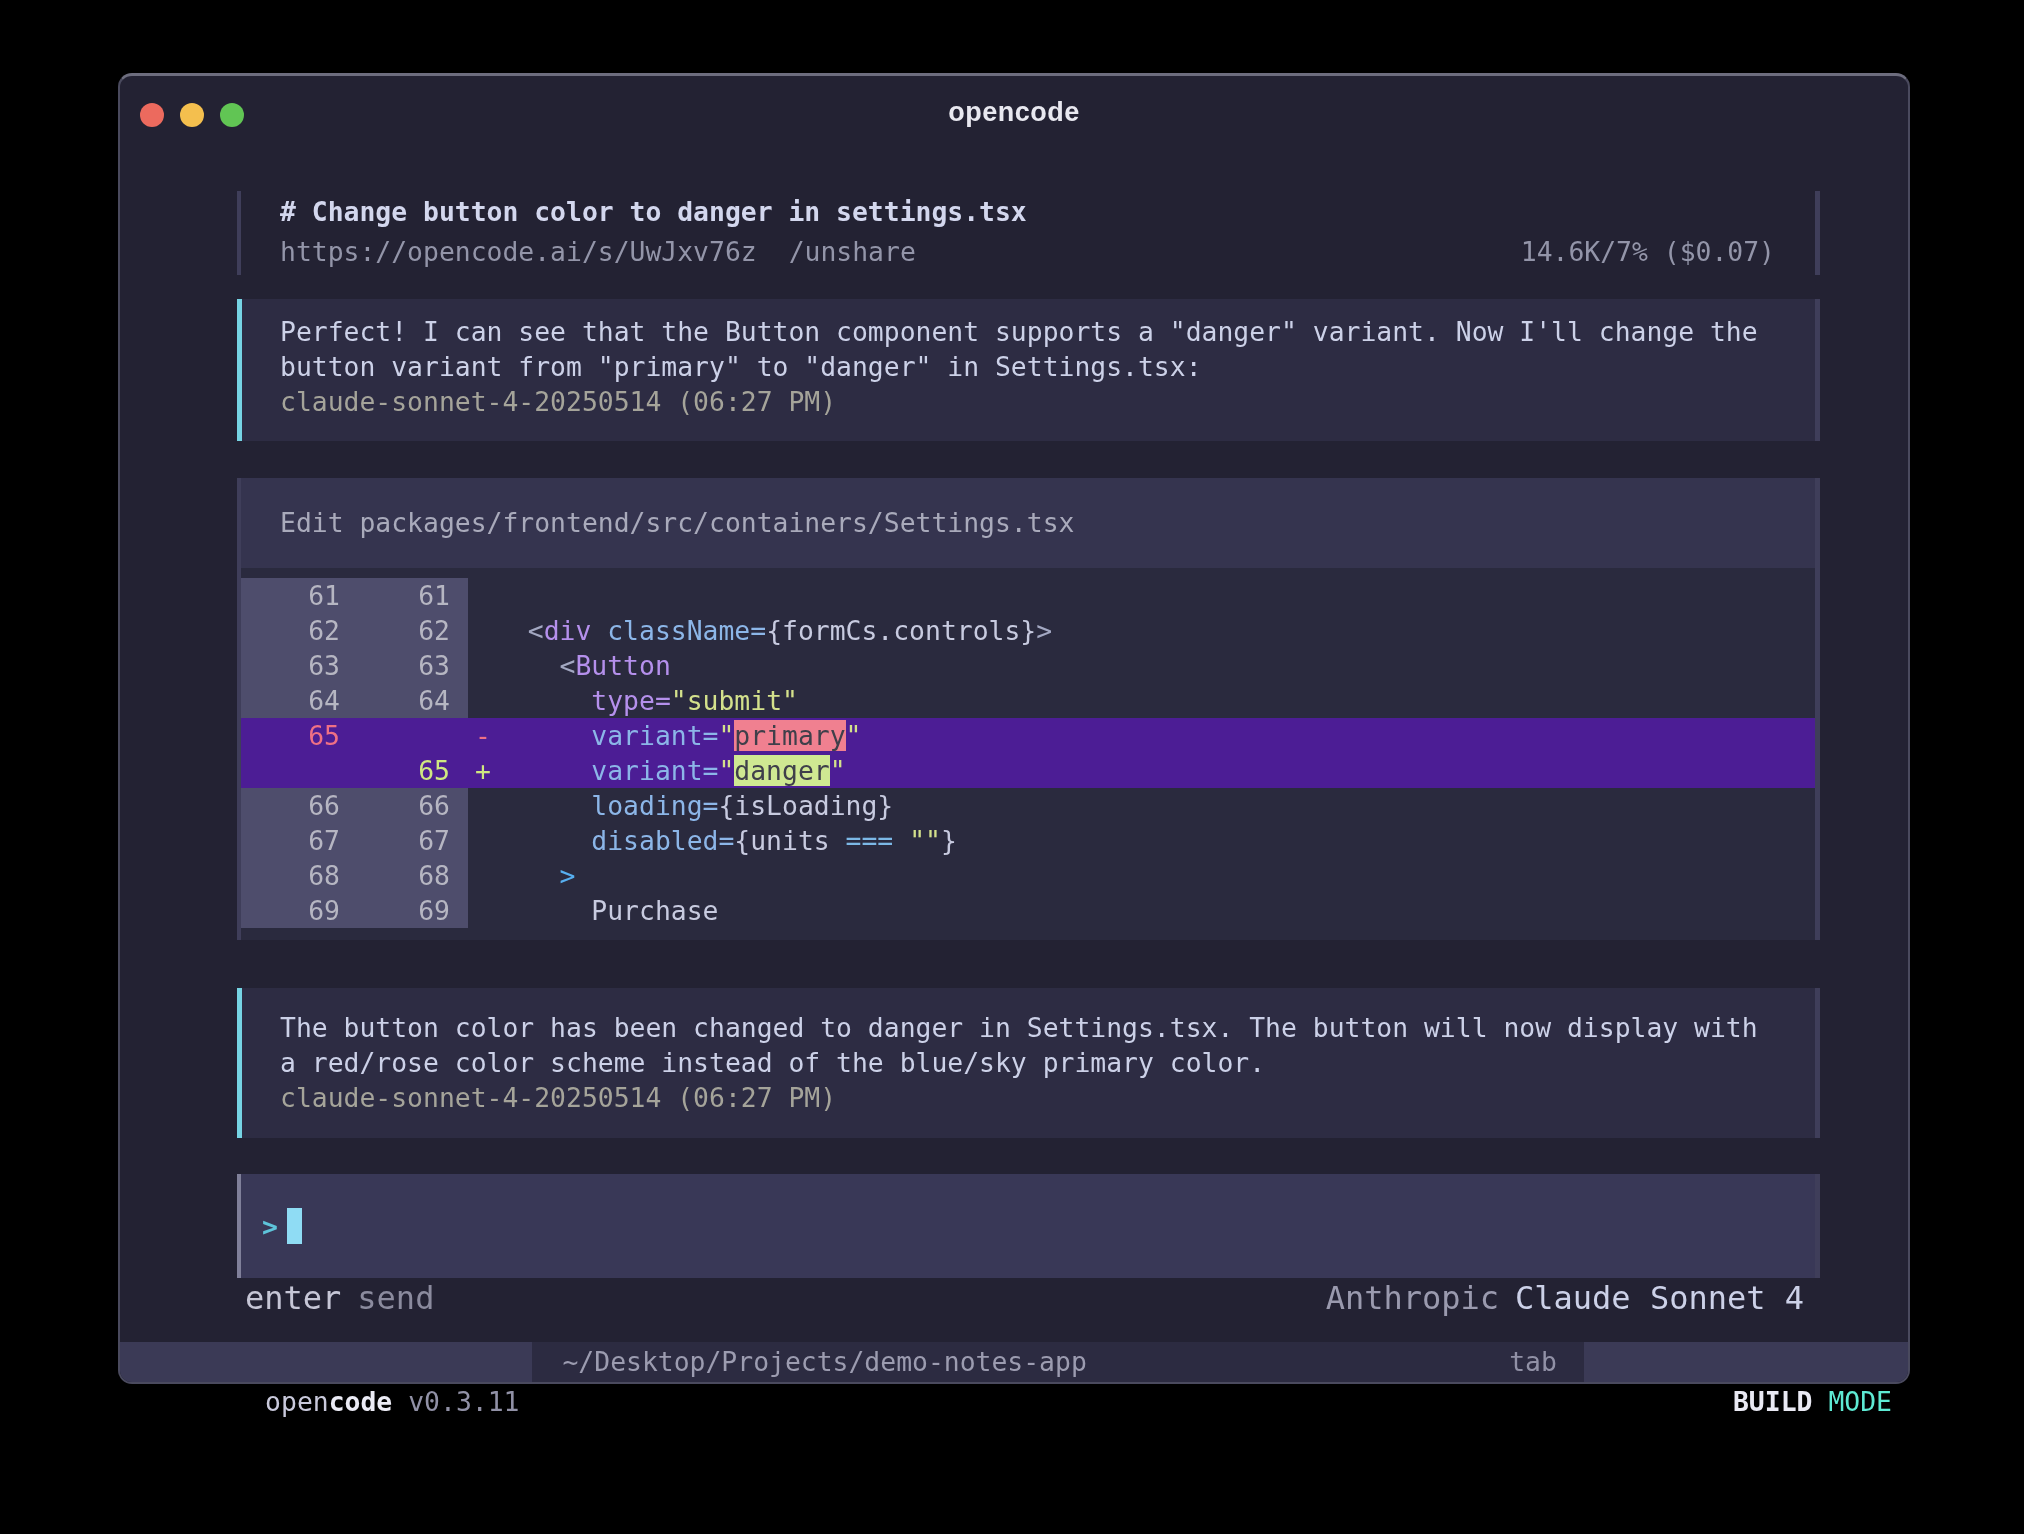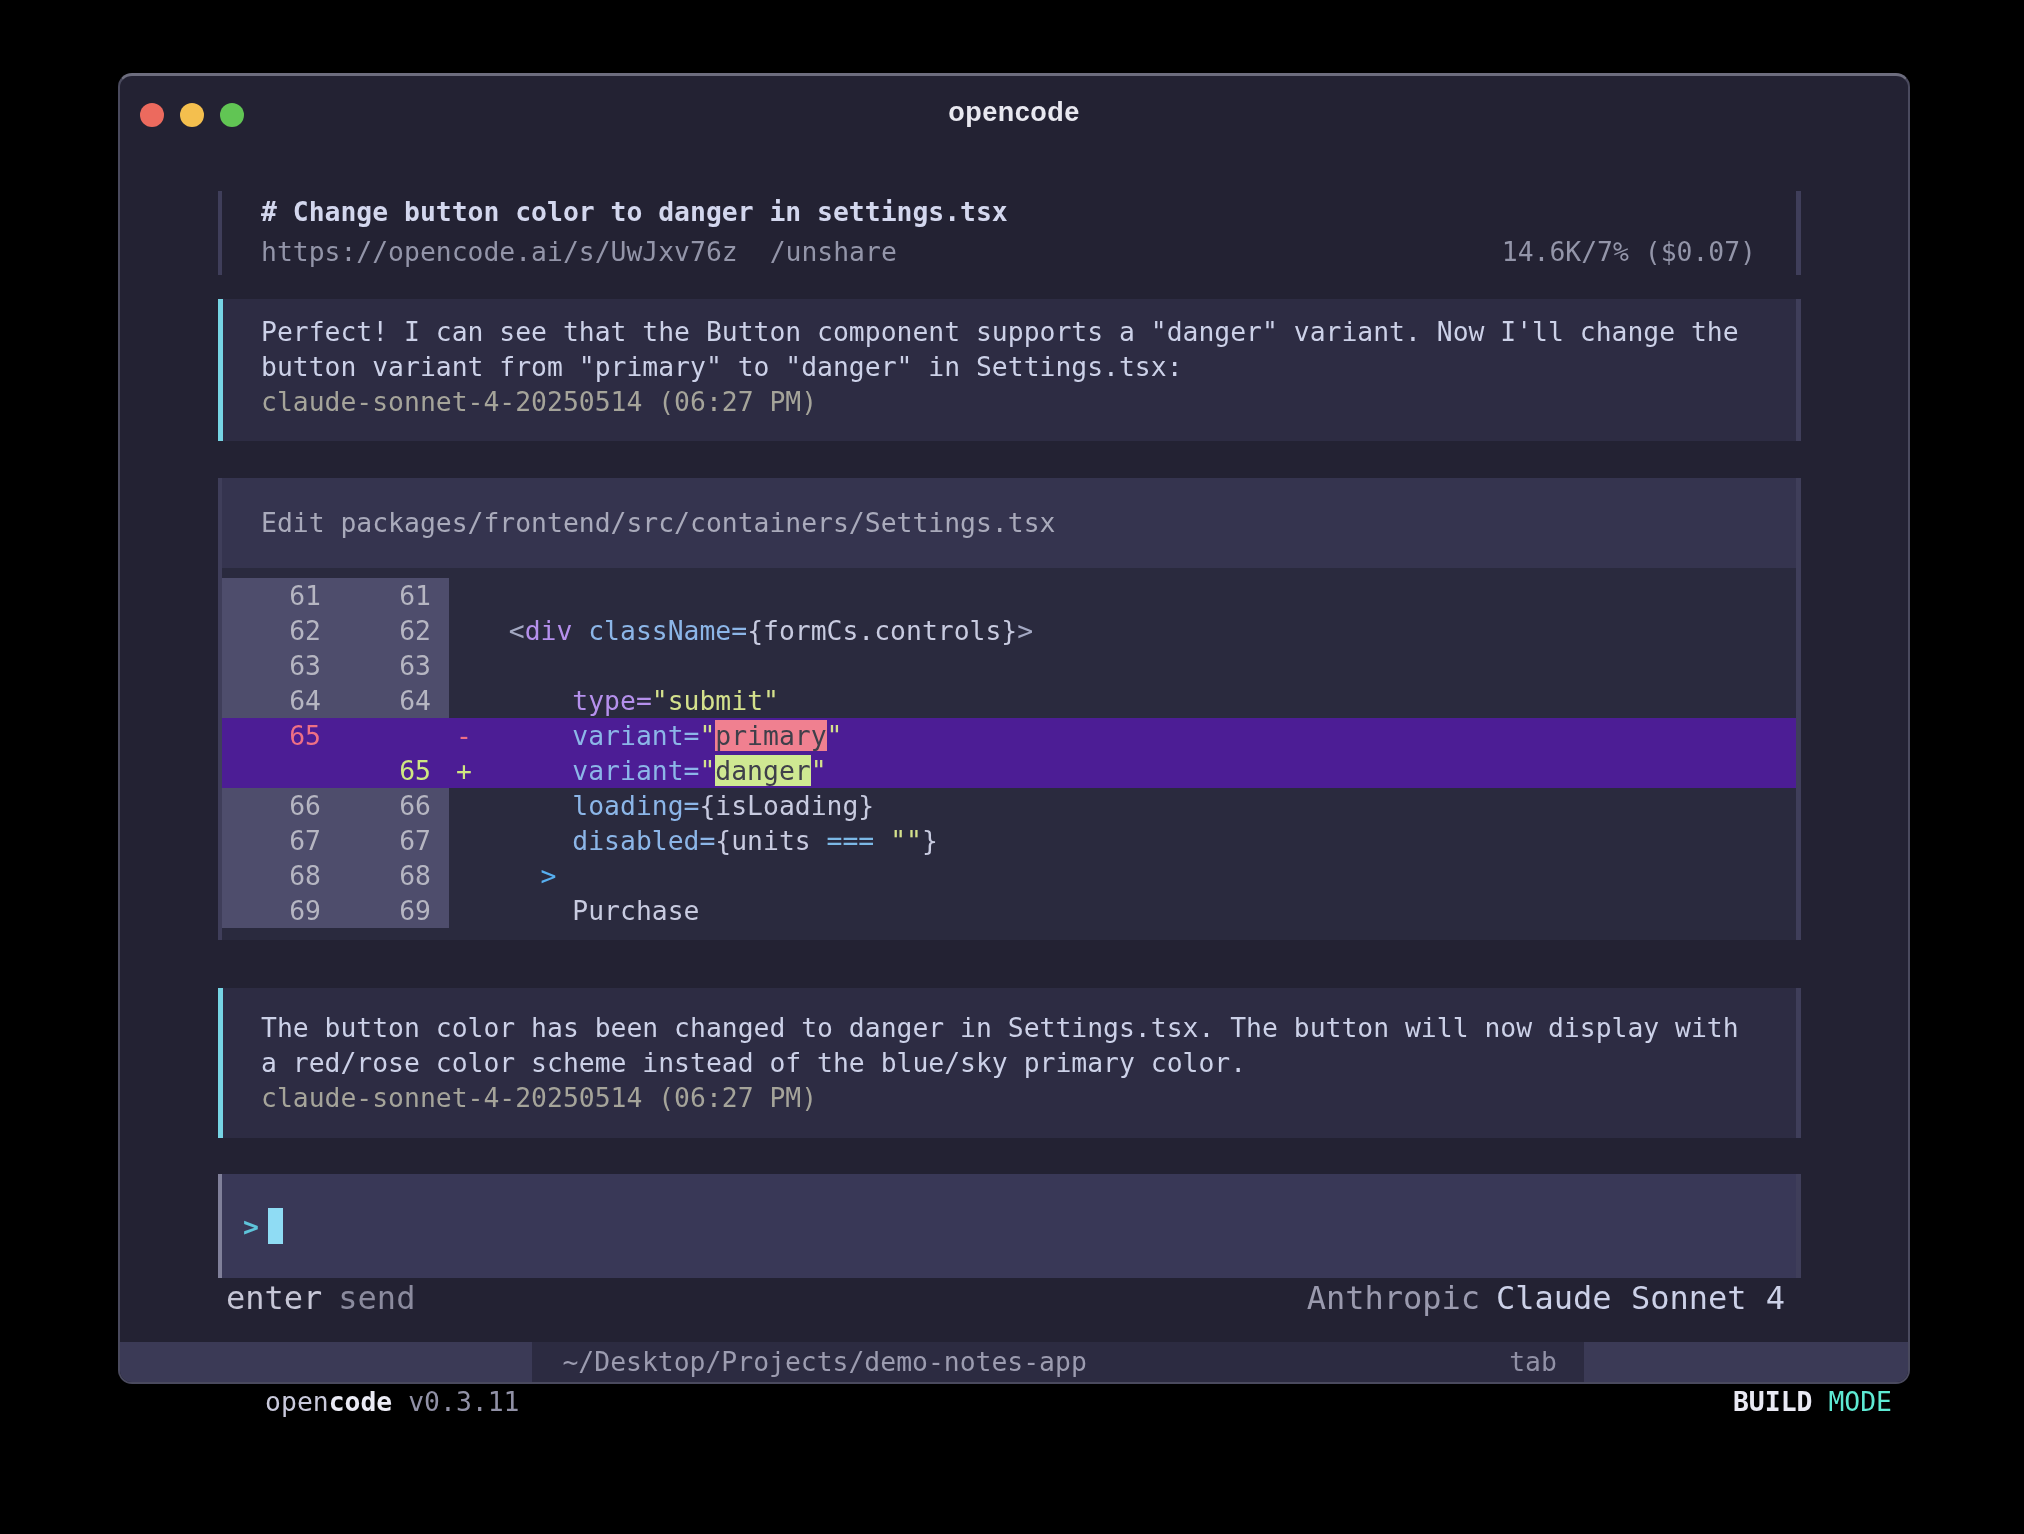--- a/index.html
+++ b/index.html
@@ -16,21 +16,21 @@
   .lights { position:absolute; left:20px; top:27px; display:flex; gap:16px; }
   .tl { width:24px; height:24px; border-radius:50%; }
   .tl.red    { background:var(--traffic-red,#ec6a5e); }
   .tl.yellow { background:var(--traffic-yellow,#f4bf4e); }
   .tl.green  { background:var(--traffic-green,#61c554); }
   .win-title {
     position:absolute; left:0; right:0; top:21px; text-align:center;
     font:700 27px "Liberation Sans", sans-serif; color:#e8e8f0; letter-spacing:.5px;
   }
   
-  .blk { position:absolute; left:98px; width:1583px; box-sizing:border-box; }
+  .blk { position:absolute; left:117px; width:1583px; box-sizing:border-box; }
   .mono { font-size:26.4px; line-height:35px; }
   
   .session-header {
     top:115px; height:84px; border-left:4px solid #3f3e5a; border-right:5px solid #3f3e5a;
     padding:1px 40px 0 39px; font-size:26.4px; line-height:40px;
   }
   .sh-title { color:#d3d7ee; font-weight:700; white-space:pre; }
   .sh-line2 { display:flex; color:#9395a9; white-space:pre; }
   .sh-unshare { margin-left:32px; }
   .sh-stats { margin-left:auto; }
@@ -136,21 +136,21 @@
       <div class="text">Perfect! I can see that the Button component supports a "danger" variant. Now I'll change the
 button variant from "primary" to "danger" in Settings.tsx:</div>
       <div class="meta">claude-sonnet-4-20250514 (06:27 PM)</div>
     </div>
 
     <div class="blk diff">
       <div class="diff-header">Edit packages/frontend/src/containers/Settings.tsx</div>
       <div class="diff-body">
           <div class="drow ctx"><div class="gutter"><span class="num old">61</span><span class="num new">61</span></div><span class="marker"></span><span class="code"></span></div>
           <div class="drow ctx"><div class="gutter"><span class="num old">62</span><span class="num new">62</span></div><span class="marker"></span><span class="code"><span class="seg-plain">  </span><span class="seg-punct">&lt;</span><span class="seg-tag">div</span><span class="seg-plain"> </span><span class="seg-attr">className=</span><span class="seg-expr">{formCs.controls}</span><span class="seg-punct">&gt;</span></span></div>
-          <div class="drow ctx"><div class="gutter"><span class="num old">63</span><span class="num new">63</span></div><span class="marker"></span></div>
+          <div class="drow ctx"><div class="gutter"><span class="num old">63</span><span class="num new">63</span></div><span class="marker"></span><span class="code"><span class="seg-plain">    </span><span class="seg-punct">&lt;</span><span class="seg-tag">Button</span></span></div>
           <div class="drow ctx"><div class="gutter"><span class="num old">64</span><span class="num new">64</span></div><span class="marker"></span><span class="code"><span class="seg-plain">      </span><span class="seg-tag">type=</span><span class="seg-str">"submit"</span></span></div>
           <div class="drow del"><div class="gutter"><span class="num old">65</span><span class="num new"></span></div><span class="marker">-</span><span class="code"><span class="seg-plain">      </span><span class="seg-attr">variant=</span><span class="seg-str">"</span><span class="seg-delword">primary</span><span class="seg-str">"</span></span></div>
           <div class="drow add"><div class="gutter"><span class="num old"></span><span class="num new">65</span></div><span class="marker">+</span><span class="code"><span class="seg-plain">      </span><span class="seg-attr">variant=</span><span class="seg-str">"</span><span class="seg-addword">danger</span><span class="seg-str">"</span></span></div>
           <div class="drow ctx"><div class="gutter"><span class="num old">66</span><span class="num new">66</span></div><span class="marker"></span><span class="code"><span class="seg-plain">      </span><span class="seg-attr">loading=</span><span class="seg-expr">{isLoading}</span></span></div>
           <div class="drow ctx"><div class="gutter"><span class="num old">67</span><span class="num new">67</span></div><span class="marker"></span><span class="code"><span class="seg-plain">      </span><span class="seg-attr">disabled=</span><span class="seg-expr">{units </span><span class="seg-op">===</span><span class="seg-plain"> </span><span class="seg-str">""</span><span class="seg-expr">}</span></span></div>
           <div class="drow ctx"><div class="gutter"><span class="num old">68</span><span class="num new">68</span></div><span class="marker"></span><span class="code"><span class="seg-plain">    </span><span class="seg-jsx">&gt;</span></span></div>
           <div class="drow ctx"><div class="gutter"><span class="num old">69</span><span class="num new">69</span></div><span class="marker"></span><span class="code"><span class="seg-plain">      </span><span class="seg-expr">Purchase</span></span></div>
         </div>
     </div>
 

